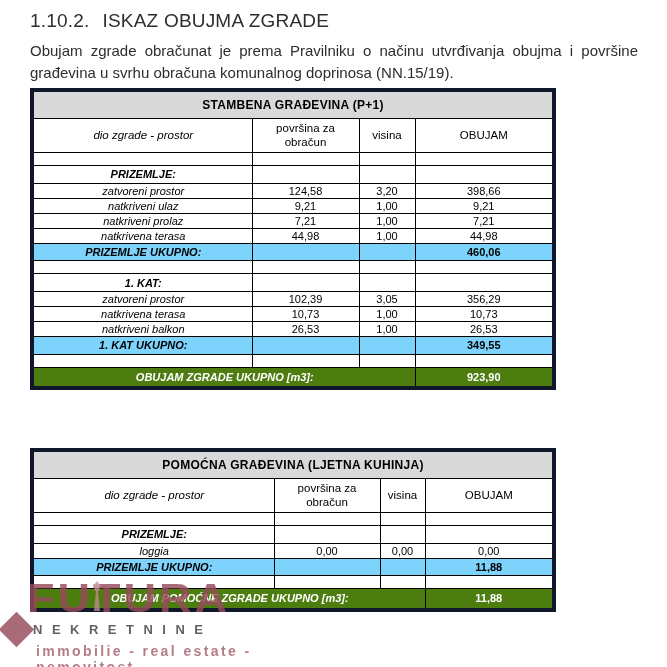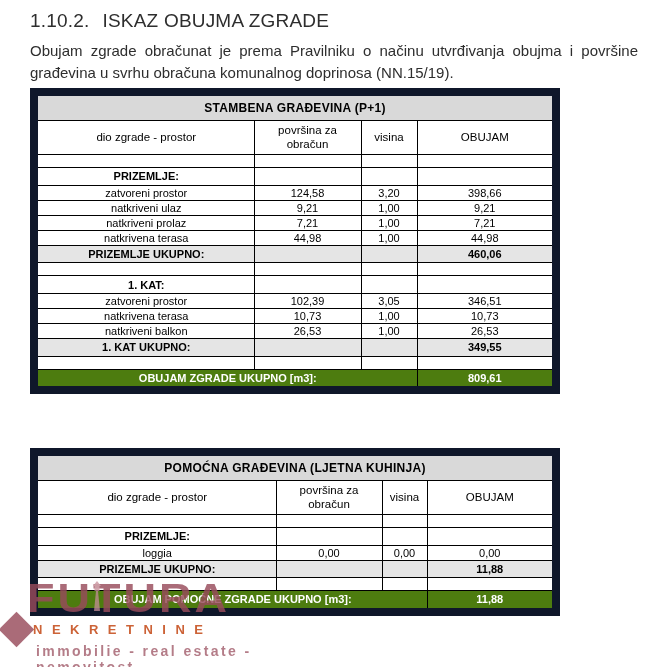--- a/index.html
+++ b/index.html
@@ -37,37 +37,37 @@
   #table-main { top: 88px; }
   #table-aux  { top: 448px; }
 
   .vol-table th, .vol-table td {
     border: 1px solid #000;
     padding: 1px 5px;
     text-align: center;
     vertical-align: middle;
     overflow: hidden; white-space: nowrap;
   }
-  .vol-table { border: 8px solid #0f172a; }
+  .vol-table { border: 4px solid #0f172a; }
 
   .title-row th {
     background: #d9d9d9;
     font-size: 12px; font-weight: bold;
     height: 28px; letter-spacing: 0.3px;
   }
   .head-row th {
     height: 34px; font-weight: normal; font-size: 11.5px;
     white-space: normal; line-height: 1.25;
   }
-  .c-left { text-align: left; padding-left: 6px !important; }
+  .c-left { text-align: left; padding-left: 6px !important; font-style: italic; }
 
   .r-empty td    { height: 13px; }
   .r-section td  { height: 18px; font-weight: bold; }
   .r-data td     { height: 15px; }
-  .r-subtotal td { height: 17.5px; background: #e5e5e5; font-weight: bold; }
+  .r-subtotal td { height: 17.5px; background: #7dd3fc; font-weight: bold; }
   .r-total td    { height: 21px; background: #4d7c0f; color: #ffffff; font-weight: bold; }
 
   
   .watermark {
     position: absolute; left: 0; top: 575px; width: 290px; height: 92px;
     z-index: 5; pointer-events: none; opacity: 0.82; padding-left: 11px;
   }
   .wm-brand {
     position: absolute; left: 27px; top: 0px;
     font-size: 45px; font-weight: bold; letter-spacing: 3px;
@@ -79,21 +79,21 @@
     width: 25px; height: 25px; background: #984b5b;
     transform: rotate(45deg);
   }
   .wm-lighthouse {
     position: absolute; left: 86px; top: 6px; width: 22px; height: 30px;
     opacity: 0.9;
   }
   .wm-sub {
     position: absolute; left: 33px; top: 47px;
     font-size: 13px; font-weight: bold; letter-spacing: 9.5px;
-    color: #c2410c;
+    color: #404040;
   }
   .wm-tagline {
     position: absolute; left: 36px; top: 68px;
     font-size: 14px; font-weight: bold; letter-spacing: 2.4px;
     color: #a4606e;
   }
 </style>
 </head>
 <body>
 
@@ -175,21 +175,21 @@
         <tr class="r-section">
           <td class="c-left">1. KAT:</td>
           <td></td>
           <td></td>
           <td></td>
         </tr>
         <tr class="r-data">
           <td class="c-left">zatvoreni prostor</td>
           <td>102,39</td>
           <td>3,05</td>
-          <td>346,51</td>
+          <td>356,29</td>
         </tr>
         <tr class="r-data">
           <td class="c-left">natkrivena terasa</td>
           <td>10,73</td>
           <td>1,00</td>
           <td>10,73</td>
         </tr>
         <tr class="r-data">
           <td class="c-left">natkriveni balkon</td>
           <td>26,53</td>
@@ -203,21 +203,21 @@
           <td>349,55</td>
         </tr>
         <tr class="r-empty">
           <td class="c-left"></td>
           <td></td>
           <td></td>
           <td></td>
         </tr>
         <tr class="r-total">
           <td colspan="3" class="c-left">OBUJAM ZGRADE UKUPNO [m3]:</td>
-          <td>809,61</td>
+          <td>923,90</td>
         </tr>
       </tbody>
   </table>
 
   <table class="vol-table" id="table-aux">
     <colgroup>
       <col style="width:242px">
         <col style="width:106px">
         <col style="width:45px">
         <col style="width:129px">

